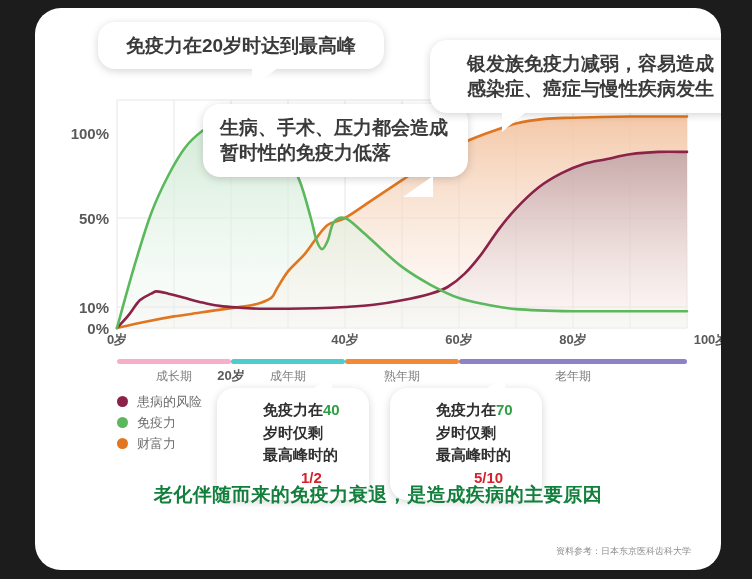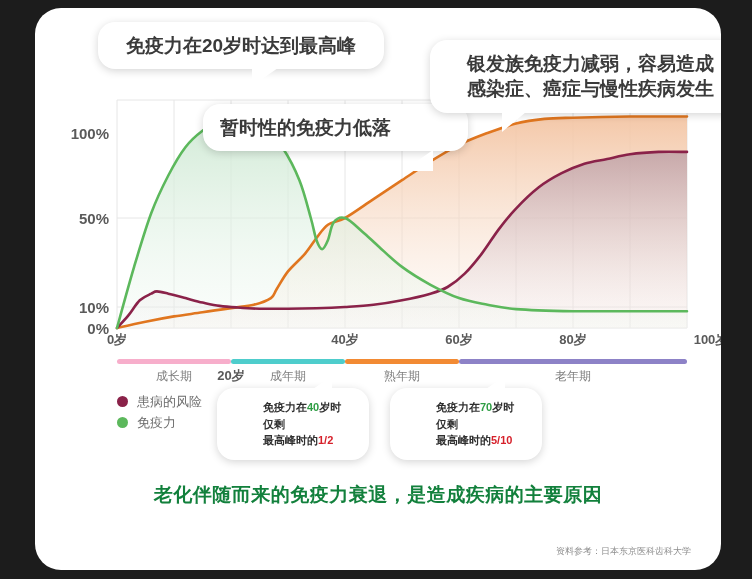--- a/index.html
+++ b/index.html
@@ -40,23 +40,23 @@
   .callout{
     position:absolute;background:#fff;border-radius:17px;
     box-shadow:0 2px 9px rgba(0,0,0,.17);
     padding:11px 17px;box-sizing:border-box;
     color:#3a3a3a;font-weight:bold;line-height:1.34;
   }
   .callout .tail{
     position:absolute;width:0;height:0;border-style:solid;
   }
   .cbig{font-size:19px;}
-  .csmall{font-size:11px;line-height:1.5;color:#2f2f2f;padding-left:46px;}
+  .csmall{font-size:15px;line-height:1.5;color:#2f2f2f;padding-left:46px;}
   .num-g{color:#2f9e45;}
-  .num-r{color:#d6202a;}
+  .num-r{color:#d6202a;margin-left:38px;}
   
   #tagline{
     position:absolute;left:0;right:0;top:474px;text-align:center;
     font-size:19px;font-weight:bold;color:#12803c;letter-spacing:.5px;
   }
   #source{
     position:absolute;right:30px;top:537px;
     font-size:9px;color:#8d8d8d;
   }
 </style>
@@ -138,28 +138,33 @@
 
   <div id="legend">
     <div class="lrow">
       <span class="ldot" style="background: rgb(138, 34, 73);"></span>
       <span class="ltxt">患病的风险</span>
     </div>
     <div class="lrow">
       <span class="ldot" style="background: rgb(92, 184, 92);"></span>
       <span class="ltxt">免疫力</span>
     </div>
+    <div class="lrow">
+      <span class="ldot" style="background: rgb(224, 118, 31);"></span>
+      <span class="ltxt">财富力</span>
+    </div>
   </div>
 
   <div class="callout cbig" style="left:63px;top:14px;width:286px;text-align:center;">
     <span>免疫力在20岁时达到最高峰</span>
     <span class="tail" style="left:154px;bottom:-17px;border-width:18px 26px 0 0;border-color:#fff transparent transparent transparent;"></span>
   </div>
 
   <div class="callout cbig" style="left:168px;top:96px;width:265px;">
+    <div>生病、手术、压力都会造成</div>
     <div>暂时性的免疫力低落</div>
     <span class="tail" style="left:200px;bottom:-20px;border-width:0 0 21px 30px;border-color:transparent transparent #fff transparent;"></span>
   </div>
 
   <div class="callout cbig" style="left:395px;top:32px;width:310px;padding-left:37px;">
     <div>银发族免疫力减弱，容易造成</div>
     <div>感染症、癌症与慢性疾病发生</div>
     <span class="tail" style="left:72px;bottom:-19px;border-width:20px 24px 0 0;border-color:#fff transparent transparent transparent;"></span>
   </div>
 

